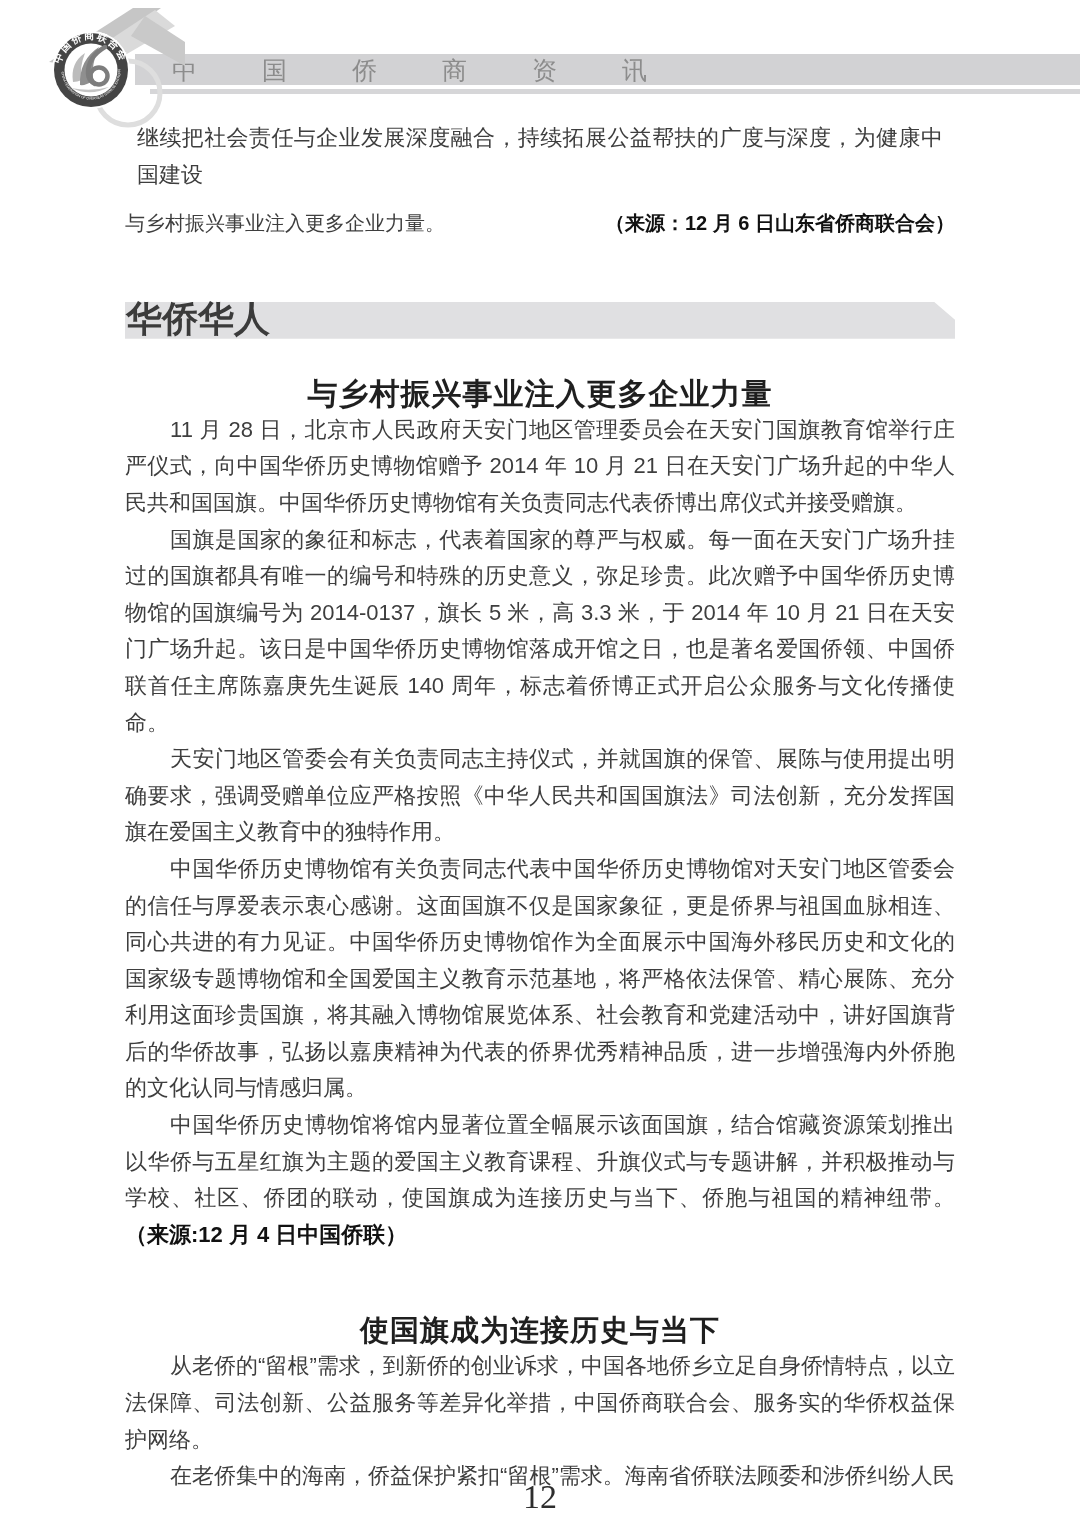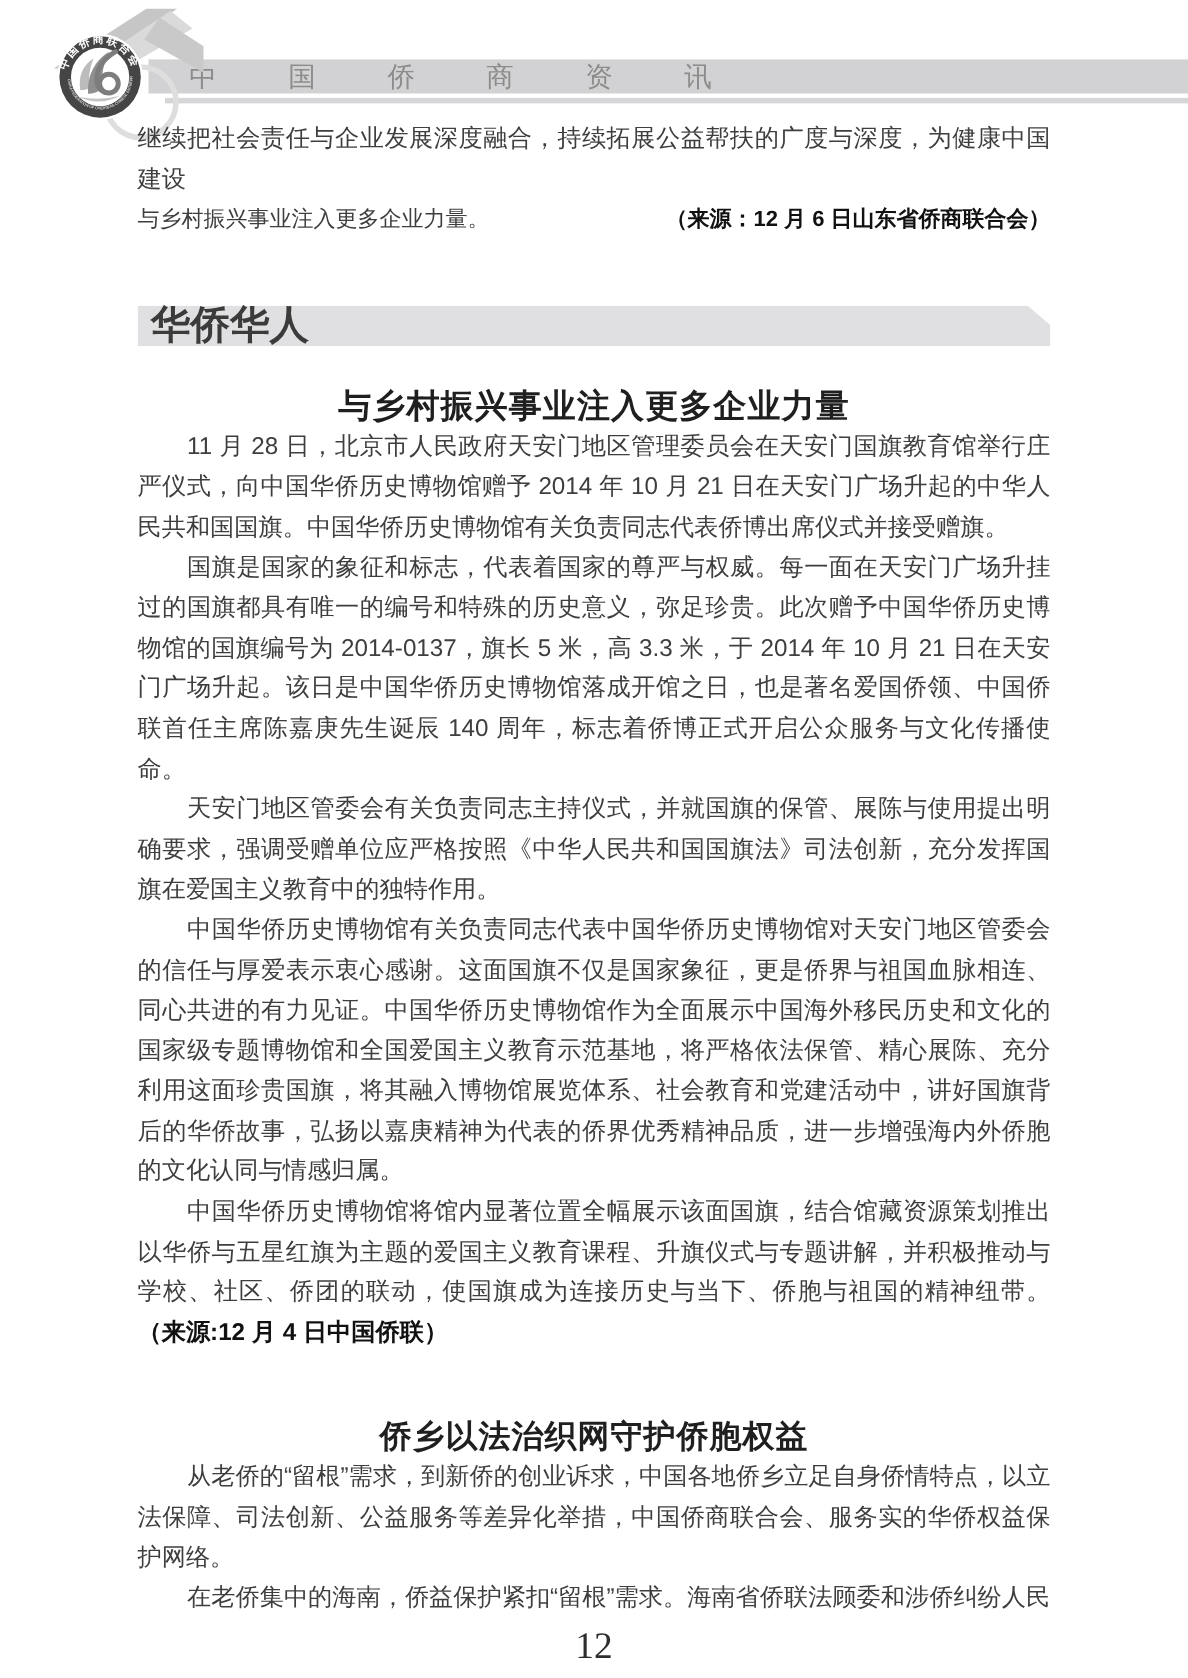--- a/index.html
+++ b/index.html
@@ -15,29 +15,29 @@
     position:absolute;left:172px;top:54px;height:31px;line-height:32px;
     font-size:25px;letter-spacing:65px;color:#8c8c8c;white-space:nowrap;
   }
   .logo-svg{position:absolute;left:33px;top:0px;}
   
   .content{width:830px;margin:0 auto;position:relative;}
   p.bodytext{
     margin:0;font-size:22px;line-height:36.6px;color:#3e3e3e;
     text-align:justify;text-indent:2.05em;
   }
-  .intro-line1{margin:0;padding-top:108px;font-size:22px;line-height:36.6px;color:#3e3e3e;text-align:justify;}
+  .intro-line1{margin:12px;padding-top:108px;font-size:22px;line-height:36.6px;color:#3e3e3e;text-align:justify;}
   .intro-line2{display:flex;justify-content:space-between;align-items:baseline;
     font-size:20px;line-height:36.6px;color:#3e3e3e;}
   b.src{font-weight:700;color:#111111;}
   
   .banner-wrap{position:relative;height:37px;margin-top:60px;}
   .banner-bg{position:absolute;inset:0;background:#e0e0e2;
     clip-path:polygon(0 0, calc(100% - 21px) 0, 100% 18px, 100% 100%, 0 100%);}
-  .banner-title{position:relative;z-index:1;display:inline-block;top:-3px;padding-left:12px;
+  .banner-title{position:relative;z-index:1;display:inline-block;top:-3px;padding-left:1px;
     font-family:"Liberation Serif", serif;font-size:36px;font-weight:700;color:#3b3b3b;line-height:40px;}
   
   h1.art-title{margin:37px 0 0;text-align:center;font-size:30px;line-height:36px;
     font-weight:700;color:#1f1f1f;letter-spacing:1px;}
   h2.art-title{margin:60px 0 0;text-align:center;font-size:29px;line-height:35px;
     font-weight:700;color:#1f1f1f;letter-spacing:1px;}
   .art1-p1{margin-top:27px;}
   .art2-p1{margin-top:21px;}
   
   .pagenum{position:absolute;left:0;right:0;top:1478px;text-align:center;
@@ -100,20 +100,20 @@
   </div>
 
   <h1 class="art-title">与乡村振兴事业注入更多企业力量</h1>
 
   <p class="bodytext art1-p1">11 月 28 日，北京市人民政府天安门地区管理委员会在天安门国旗教育馆举行庄严仪式，向中国华侨历史博物馆赠予 2014 年 10 月 21 日在天安门广场升起的中华人民共和国国旗。中国华侨历史博物馆有关负责同志代表侨博出席仪式并接受赠旗。</p>
   <p class="bodytext">国旗是国家的象征和标志，代表着国家的尊严与权威。每一面在天安门广场升挂过的国旗都具有唯一的编号和特殊的历史意义，弥足珍贵。此次赠予中国华侨历史博物馆的国旗编号为 2014-0137，旗长 5 米，高 3.3 米，于 2014 年 10 月 21 日在天安门广场升起。该日是中国华侨历史博物馆落成开馆之日，也是著名爱国侨领、中国侨联首任主席陈嘉庚先生诞辰 140 周年，标志着侨博正式开启公众服务与文化传播使命。</p>
   <p class="bodytext">天安门地区管委会有关负责同志主持仪式，并就国旗的保管、展陈与使用提出明确要求，强调受赠单位应严格按照《中华人民共和国国旗法》司法创新，充分发挥国旗在爱国主义教育中的独特作用。</p>
   <p class="bodytext">中国华侨历史博物馆有关负责同志代表中国华侨历史博物馆对天安门地区管委会的信任与厚爱表示衷心感谢。这面国旗不仅是国家象征，更是侨界与祖国血脉相连、同心共进的有力见证。中国华侨历史博物馆作为全面展示中国海外移民历史和文化的国家级专题博物馆和全国爱国主义教育示范基地，将严格依法保管、精心展陈、充分利用这面珍贵国旗，将其融入博物馆展览体系、社会教育和党建活动中，讲好国旗背后的华侨故事，弘扬以嘉庚精神为代表的侨界优秀精神品质，进一步增强海内外侨胞的文化认同与情感归属。</p>
   <p class="bodytext"><span>中国华侨历史博物馆将馆内显著位置全幅展示该面国旗，结合馆藏资源策划推出以华侨与五星红旗为主题的爱国主义教育课程、升旗仪式与专题讲解，并积极推动与学校、社区、侨团的联动，使国旗成为连接历史与当下、侨胞与祖国的精神纽带。</span><b class="src">（来源:12 月 4 日中国侨联）</b></p>
 
-  <h2 class="art-title">侨乡以法治织网守护侨胞权益</h2>
+  <h2 class="art-title">使国旗成为连接历史与当下</h2>
 
   <p class="bodytext art2-p1">从老侨的“留根”需求，到新侨的创业诉求，中国各地侨乡立足自身侨情特点，以立法保障、司法创新、公益服务等差异化举措，中国侨商联合会、服务实的华侨权益保护网络。</p>
   <p class="bodytext">在老侨集中的海南，侨益保护紧扣“留根”需求。海南省侨联法顾委和涉侨纠纷人民</p>
 
 </div>
 
 <div class="pagenum">12</div>
 
 </body></html>

